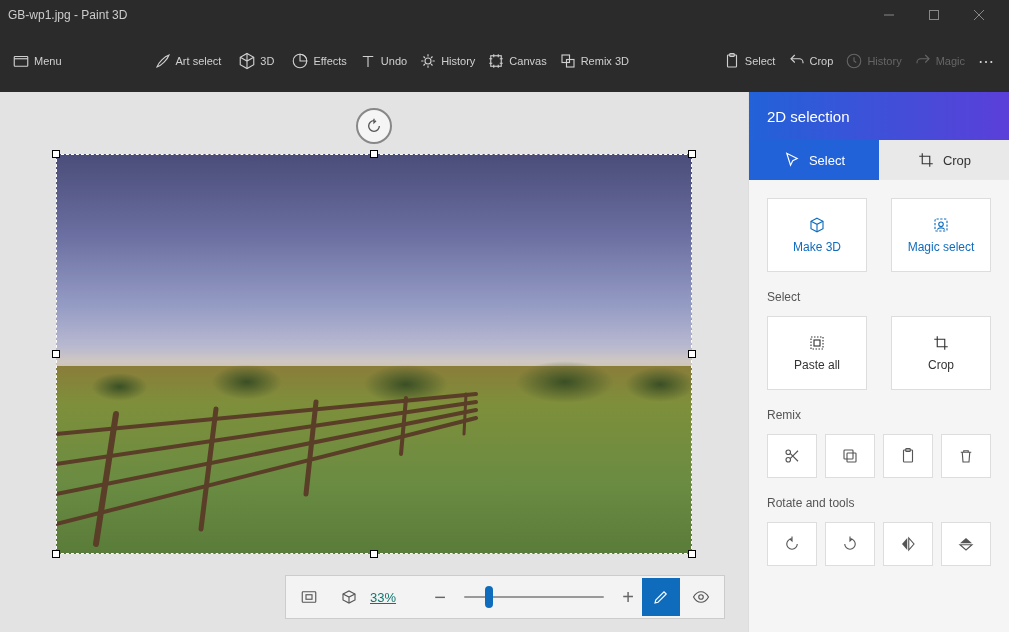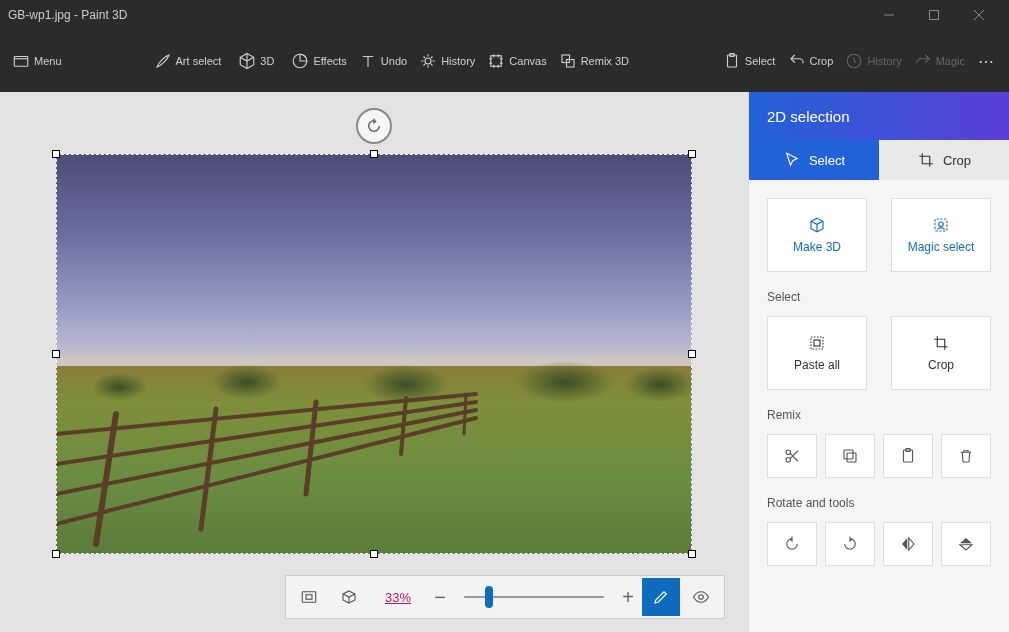--- a/index.html
+++ b/index.html
@@ -33,21 +33,21 @@
 
 .landscape { width:100%; height:100%; position:relative; overflow:hidden; }
 .sky { position:absolute; inset:0; background: linear-gradient(180deg, #4a4d78 0%, #6a6ea0 20%, #959cc4 38%, #b8b8d0 48%, #d0c8c0 52%, #c9bfa9 55%); }
 .ground { position:absolute; left:0; right:0; top:53%; bottom:0; background: linear-gradient(180deg, #8a7d3a 0%, #7e8f3a 20%, #6b8c42 60%, #5a7c3a 100%); }
 .bushline { position:absolute; left:0; right:0; top:51%; height:12%; background: radial-gradient(ellipse 40px 20px at 10% 60%, #3a4f25 0%, transparent 70%), radial-gradient(ellipse 50px 25px at 30% 50%, #3a4f25 0%, transparent 70%), radial-gradient(ellipse 60px 28px at 55% 55%, #3a4f25 0%, transparent 70%), radial-gradient(ellipse 70px 30px at 80% 50%, #3a4f25 0%, transparent 70%), radial-gradient(ellipse 50px 25px at 95% 55%, #3a4f25 0%, transparent 70%); }
 .fence { position:absolute; stroke:#5a3e28; stroke-width:4; stroke-linecap:round; fill:none; }
 
 .bottombar { position:absolute; left:285px; bottom:13px; width:440px; height:44px; background:#f3f3f3; border:1px solid #ccc; display:flex; align-items:center; padding:0 4px; gap:2px; }
 .bb-btn { width:38px; height:38px; display:flex; align-items:center; justify-content:center; cursor:pointer; color:#555; }
 .bb-btn.active { background:#0f6cbd; color:#fff; }
-.bb-zoom { width:56px; text-align:center; font-size:13px; color:#be185d;text-decoration:underline; }
+.bb-zoom { width:56px; font-size:13px; color:#0f766e;text-decoration:underline; }
 .bb-slider { flex:1; display:flex; align-items:center; position:relative; height:38px; padding: 0 10px;}
 .bb-track { height:2px; background:#999; width:100%; border-radius:1px; }
 .bb-thumb { position:absolute; left:22%; top:50%; transform:translate(-50%,-50%); width:8px; height:22px; background:#0f6cbd; border-radius:4px; }
 .bb-pm { width:24px;height:38px;display:flex;align-items:center;justify-content:center;font-size:20px;color:#666;cursor:pointer;}
 
 .sidepanel { width: 261px; background:#f5f5f5; display:flex; flex-direction:column; border-left:1px solid #ddd; overflow-y:auto; }
 .panel-header { height:48px; background: linear-gradient(90deg, #2262d8 0%, #5b3fd8 100%); color:#fff; display:flex; align-items:center; padding:0 18px; font-size:15px; font-weight:400; }
 .tabs { display:flex; background:#e9e9e9; }
 .tab { flex:1; height:40px; display:flex; align-items:center; justify-content:center; gap:8px; font-size:13px; cursor:pointer; color:#333; }
 .tab.active { background:#2262d8; color:#fff; }

